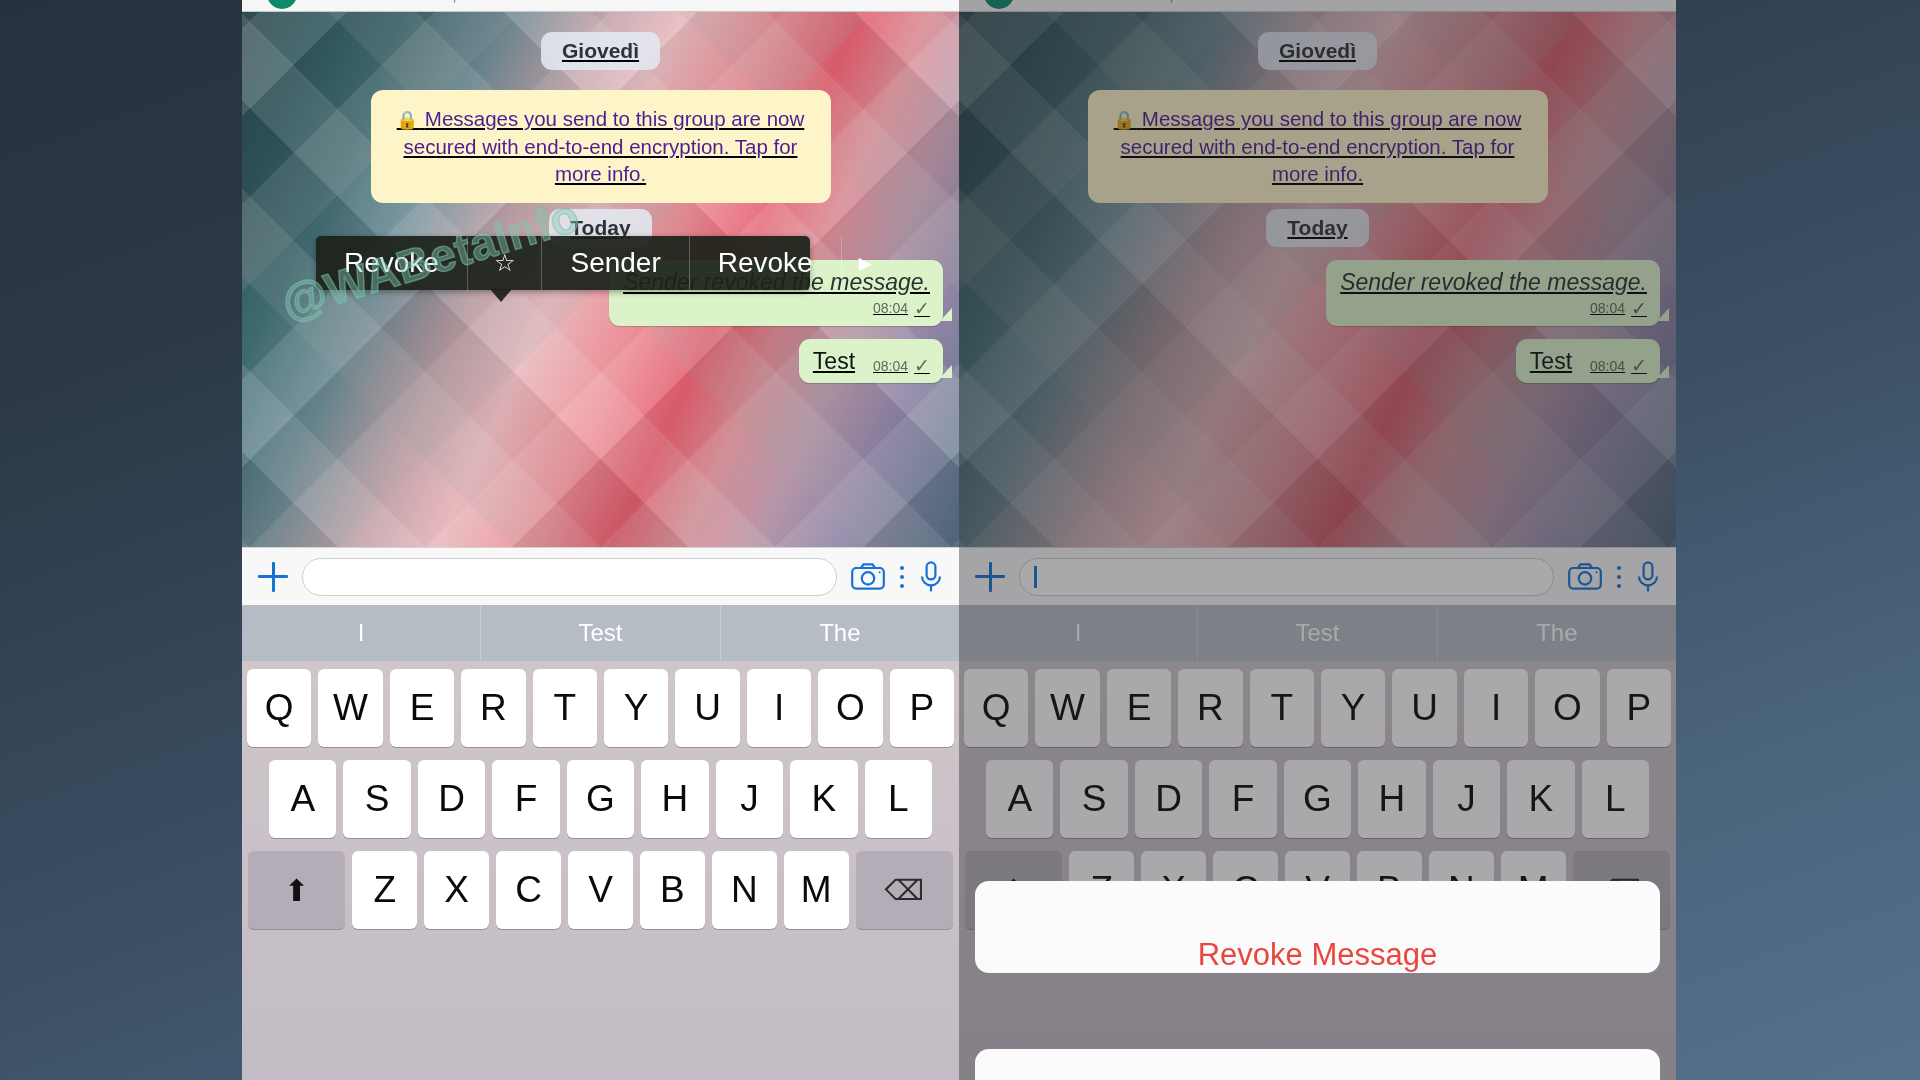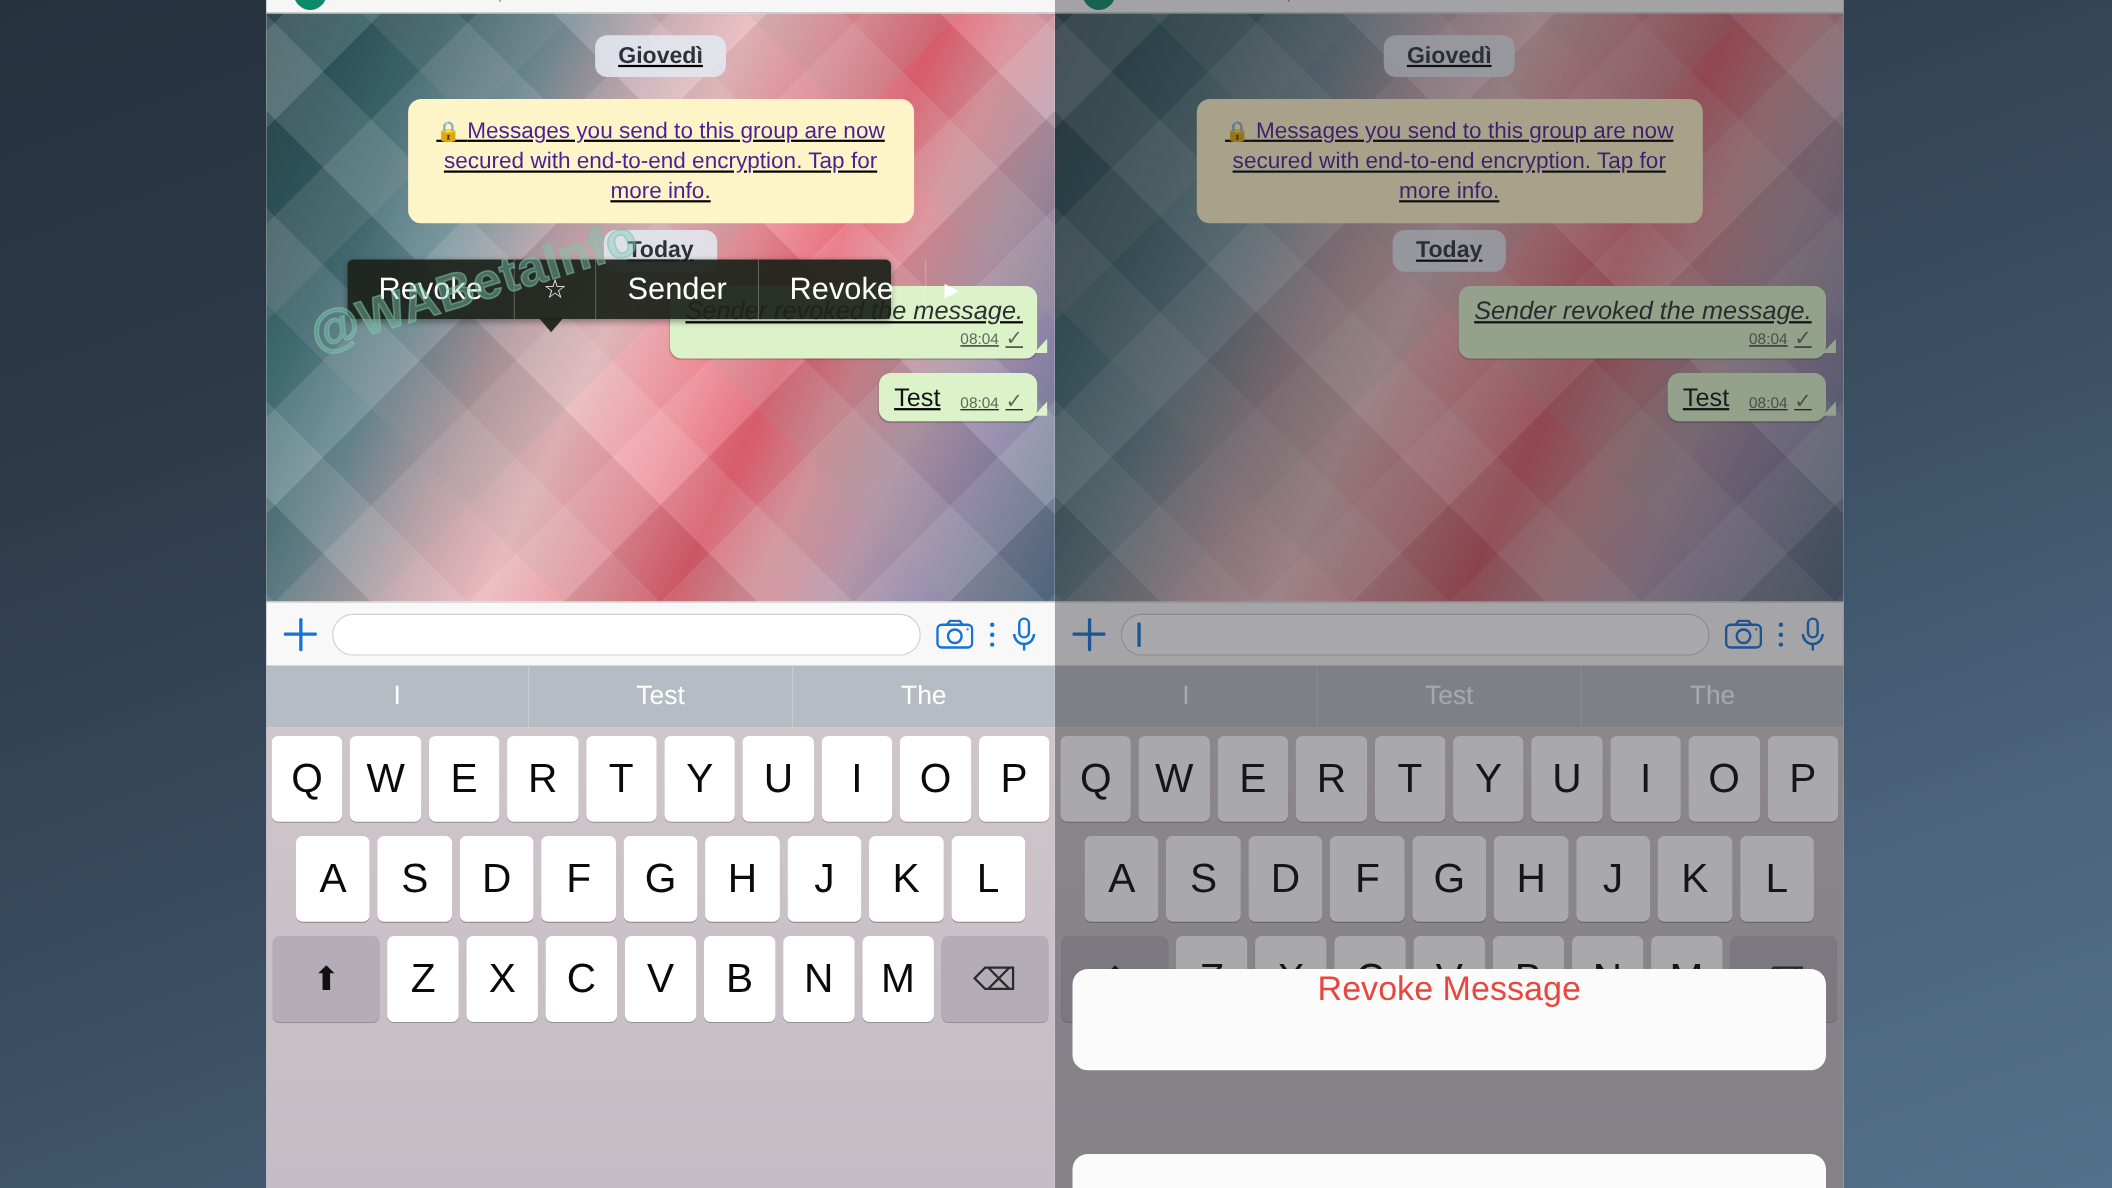--- a/index.html
+++ b/index.html
@@ -154,21 +154,21 @@
   .key.shift { color:#111; font-size:30px; }
   .key.bksp { color:#2a2a2a; font-size:28px; }
 
   
   .dim { position:absolute; inset:0; background:rgba(40,40,44,.40); z-index:20; pointer-events:none; }
 
   
   .sheet-wrap { position:absolute; left:0; top:0; width:100%; height:100%; z-index:30; }
   .sheet {
     position:absolute; left:16px; width:685px; background:#fbfbfb;
-    border-radius:14px; display:flex; align-items:flex-start; justify-content:center;
+    border-radius:14px; display:flex; align-items:flex-end; justify-content:center;
   }
   .sheet.one { top:881px; height:92px; }
   .sheet.two { top:1049px; height:80px; }
   .sheet-label { font-size:31px; color:#e8473f; }
 
   
   .wm {
     position:absolute; font-weight:bold; color:rgba(130,200,178,.42);
     -webkit-text-stroke:1.4px rgba(120,195,172,.55);
     transform:rotate(-17deg); pointer-events:none; white-space:nowrap; z-index:40;

